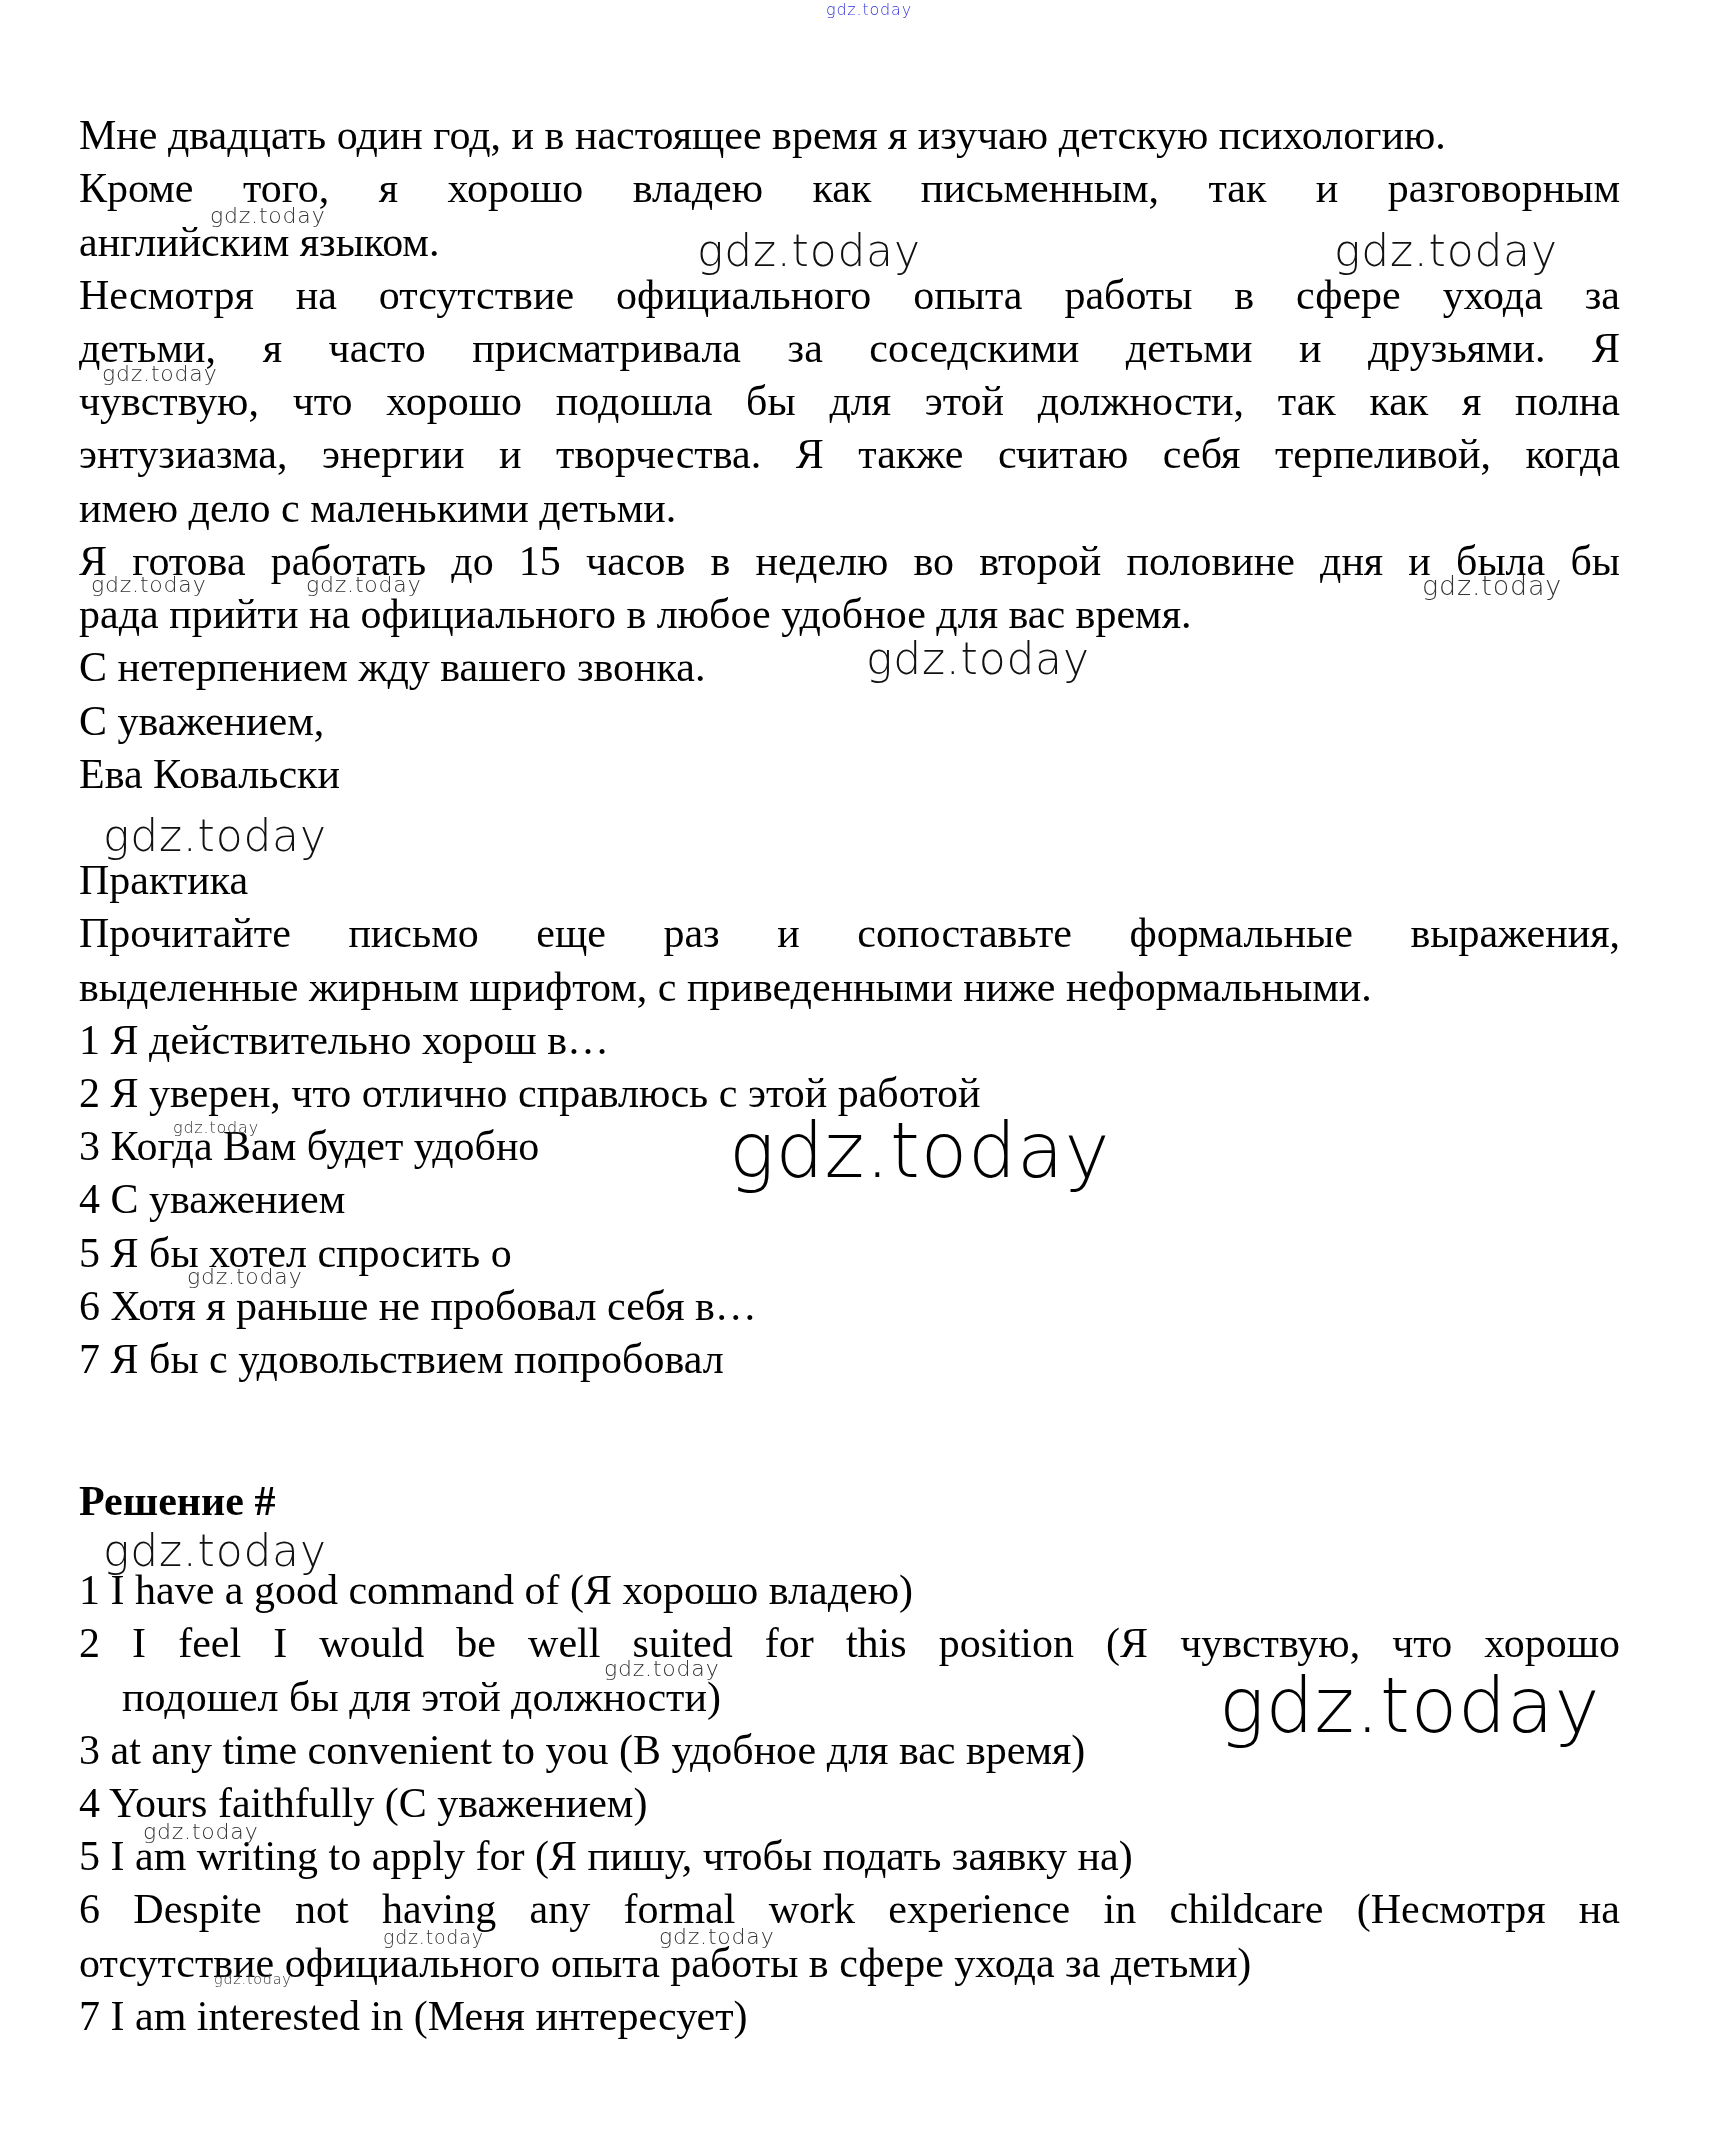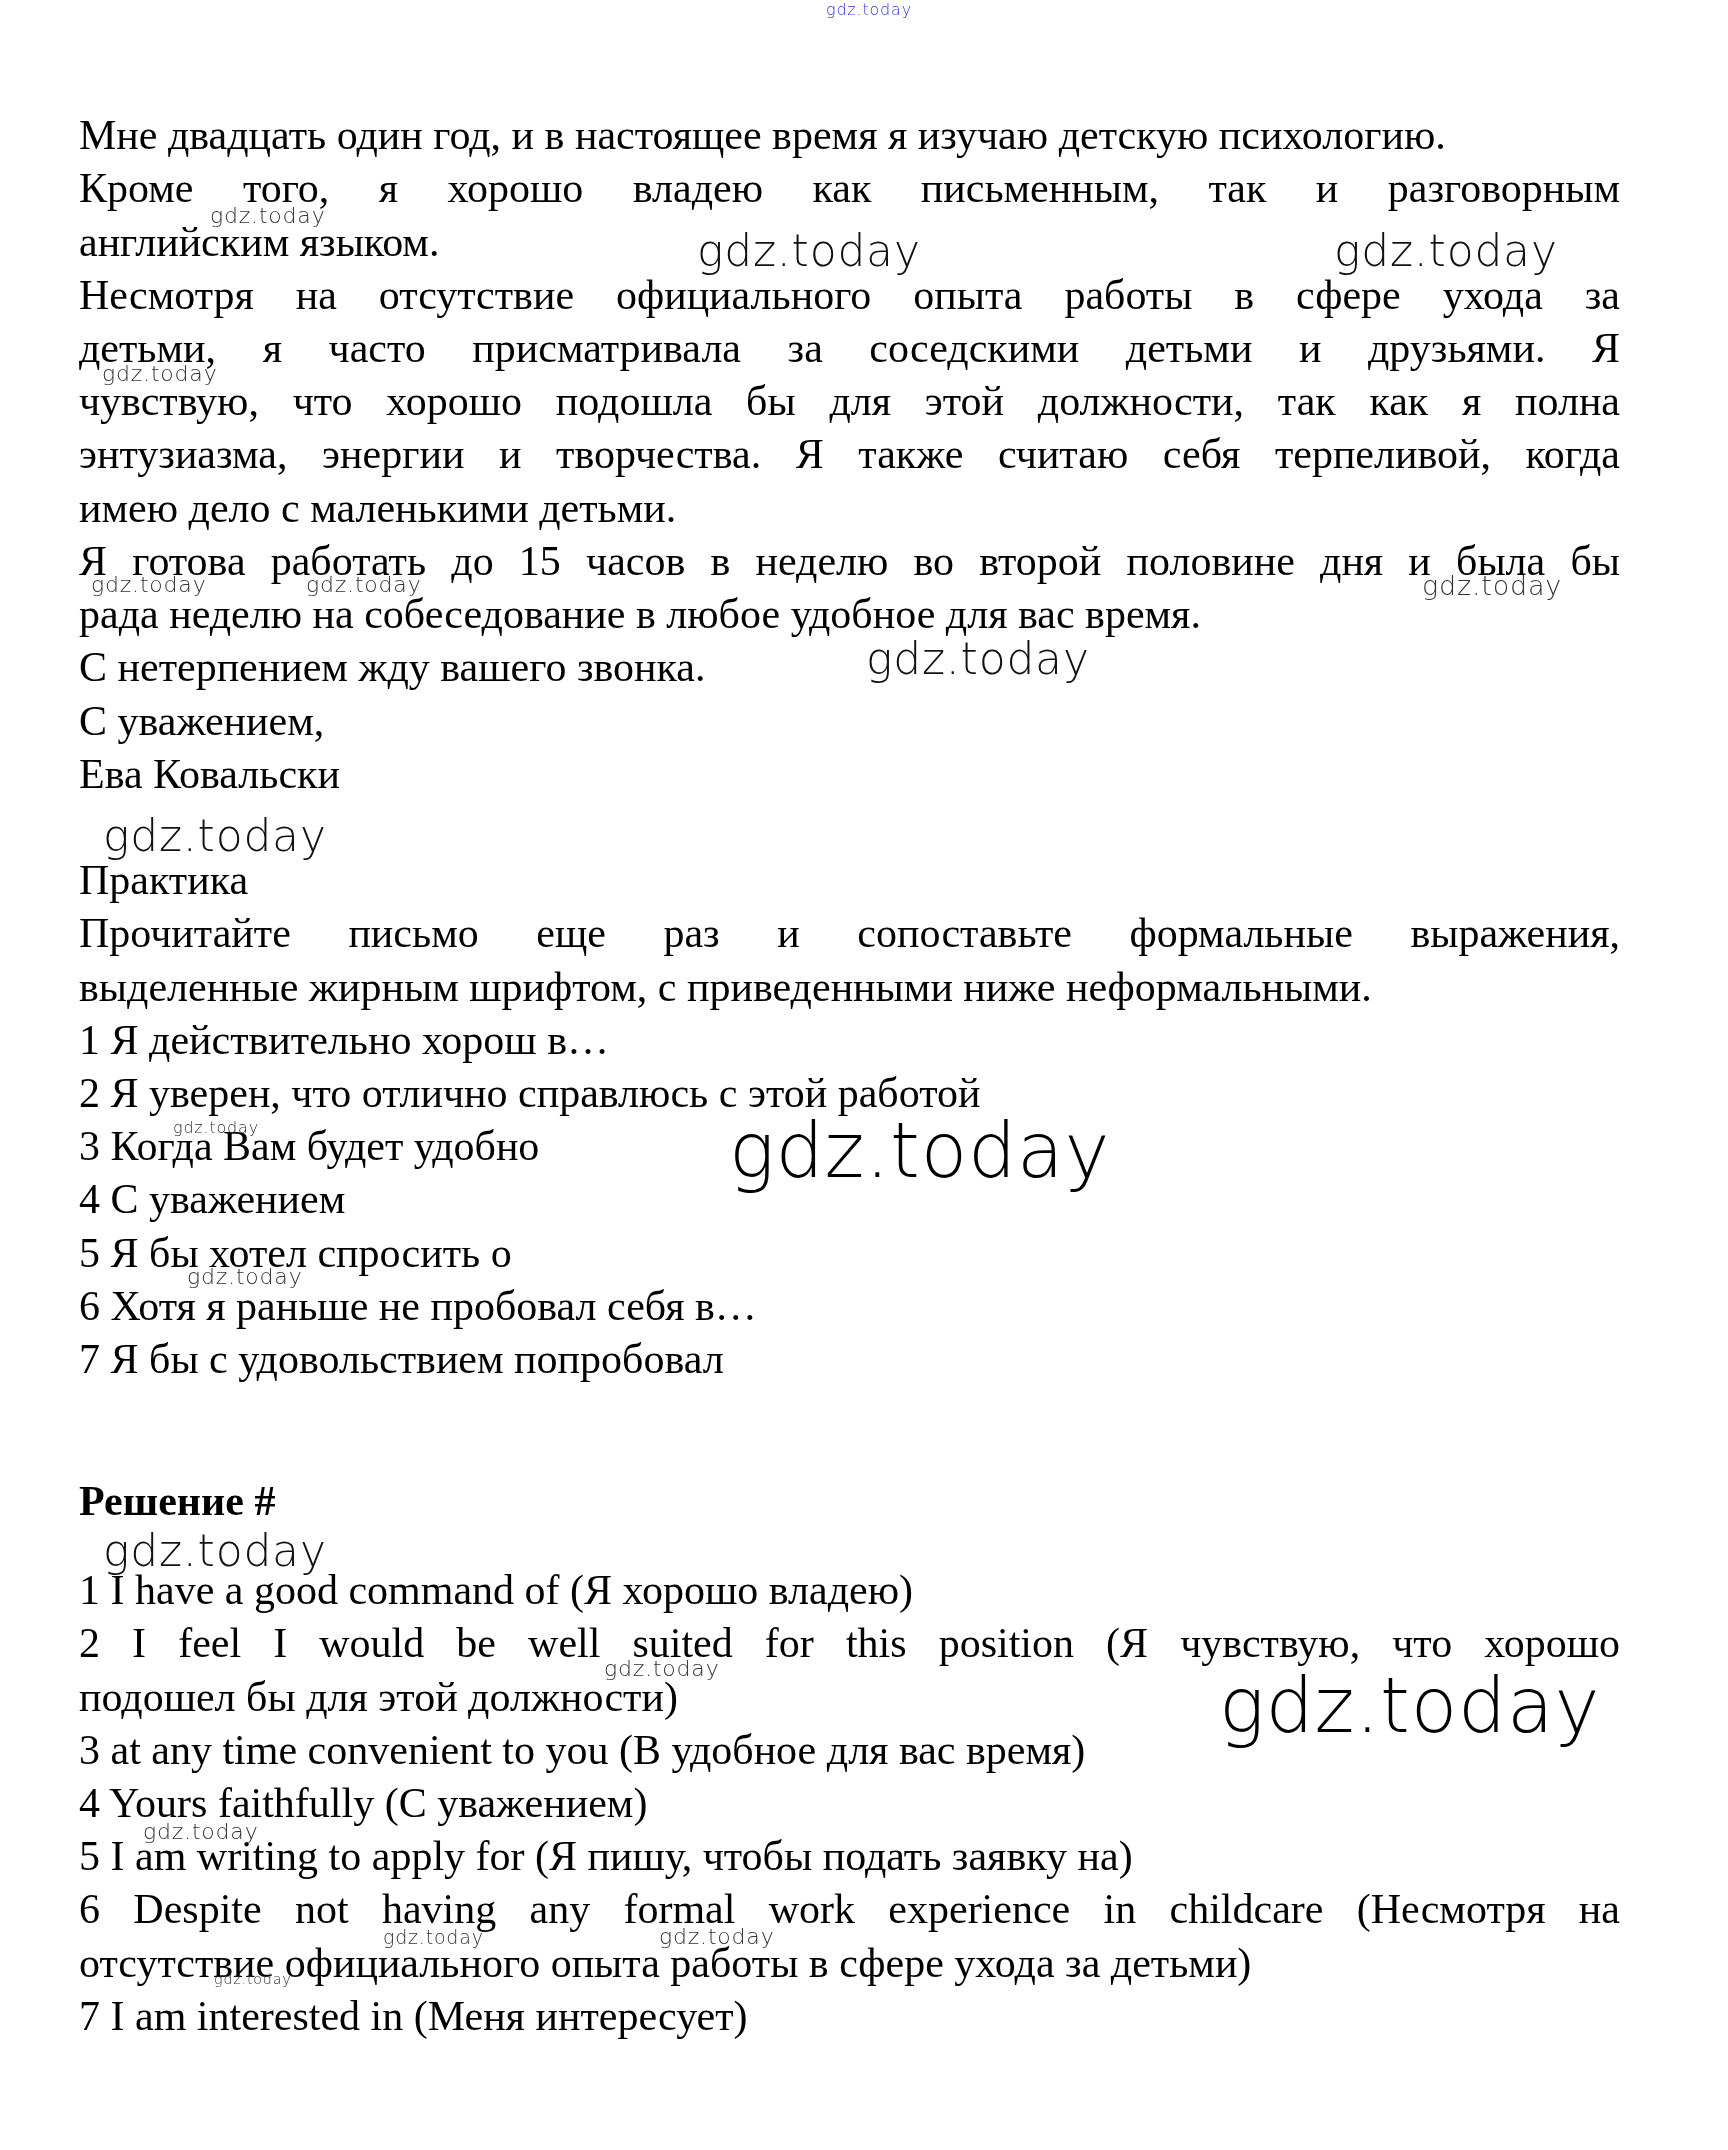--- a/index.html
+++ b/index.html
@@ -32,40 +32,40 @@
 
   <div class="line" style="top:111px;">Мне двадцать один год, и в настоящее время я изучаю детскую психологию.</div>
   <div class="line just" style="top:164px;">Кроме того, я хорошо владею как письменным, так и разговорным</div>
   <div class="line" style="top:218px;">английским языком.</div>
   <div class="line just" style="top:271px;">Несмотря на отсутствие официального опыта работы в сфере ухода за</div>
   <div class="line just" style="top:324px;">детьми, я часто присматривала за соседскими детьми и друзьями. Я</div>
   <div class="line just" style="top:377px;">чувствую, что хорошо подошла бы для этой должности, так как я полна</div>
   <div class="line just" style="top:430px;">энтузиазма, энергии и творчества. Я также считаю себя терпеливой, когда</div>
   <div class="line" style="top:484px;">имею дело с маленькими детьми.</div>
   <div class="line just" style="top:537px;">Я готова работать до 15 часов в неделю во второй половине дня и была бы</div>
-  <div class="line" style="top:590px;">рада неделю на собеседование в любое удобное для вас время.</div>
+  <div class="line" style="top:590px;">рада прийти на официального в любое удобное для вас время.</div>
   <div class="line" style="top:643px;">С нетерпением жду вашего звонка.</div>
   <div class="line" style="top:697px;">С уважением,</div>
   <div class="line" style="top:750px;">Ева Ковальски</div>
 
   <div class="line" style="top:856px;">Практика</div>
   <div class="line just" style="top:909px;">Прочитайте письмо еще раз и сопоставьте формальные выражения,</div>
   <div class="line" style="top:963px;">выделенные жирным шрифтом, с приведенными ниже неформальными.</div>
   <div class="line" style="top:1016px;">1 Я действительно хорош в…</div>
   <div class="line" style="top:1069px;">2 Я уверен, что отлично справлюсь с этой работой</div>
   <div class="line" style="top:1122px;">3 Когда Вам будет удобно</div>
   <div class="line" style="top:1175px;">4 С уважением</div>
   <div class="line" style="top:1229px;">5 Я бы хотел спросить о</div>
   <div class="line" style="top:1282px;">6 Хотя я раньше не пробовал себя в…</div>
   <div class="line" style="top:1335px;">7 Я бы с удовольствием попробовал</div>
 
   <div class="line bold" style="top:1477px;">Решение #</div>
   <div class="line" style="top:1566px;">1 I have a good command of (Я хорошо владею)</div>
   <div class="line just" style="top:1619px;">2 I feel I would be well suited for this position (Я чувствую, что хорошо</div>
-  <div class="line" style="top:1673px;">подошел бы для этой должности)</div>
+  <div class="line" style="top:1673px;margin-left:43px;">подошел бы для этой должности)</div>
   <div class="line" style="top:1726px;">3 at any time convenient to you (В удобное для вас время)</div>
   <div class="line" style="top:1779px;">4 Yours faithfully (С уважением)</div>
   <div class="line" style="top:1832px;">5 I am writing to apply for (Я пишу, чтобы подать заявку на)</div>
   <div class="line just" style="top:1885px;">6 Despite not having any formal work experience in childcare (Несмотря на</div>
   <div class="line" style="top:1939px;">отсутствие официального опыта работы в сфере ухода за детьми)</div>
   <div class="line" style="top:1992px;">7 I am interested in (Меня интересует)</div>
 
   <div class="wm wm-xs" style="left:210px; top:203px;">gdz.today</div>
   <div class="wm wm-m" style="left:697px; top:225px;">gdz.today</div>
   <div class="wm wm-m" style="left:1334px; top:225px;">gdz.today</div>

